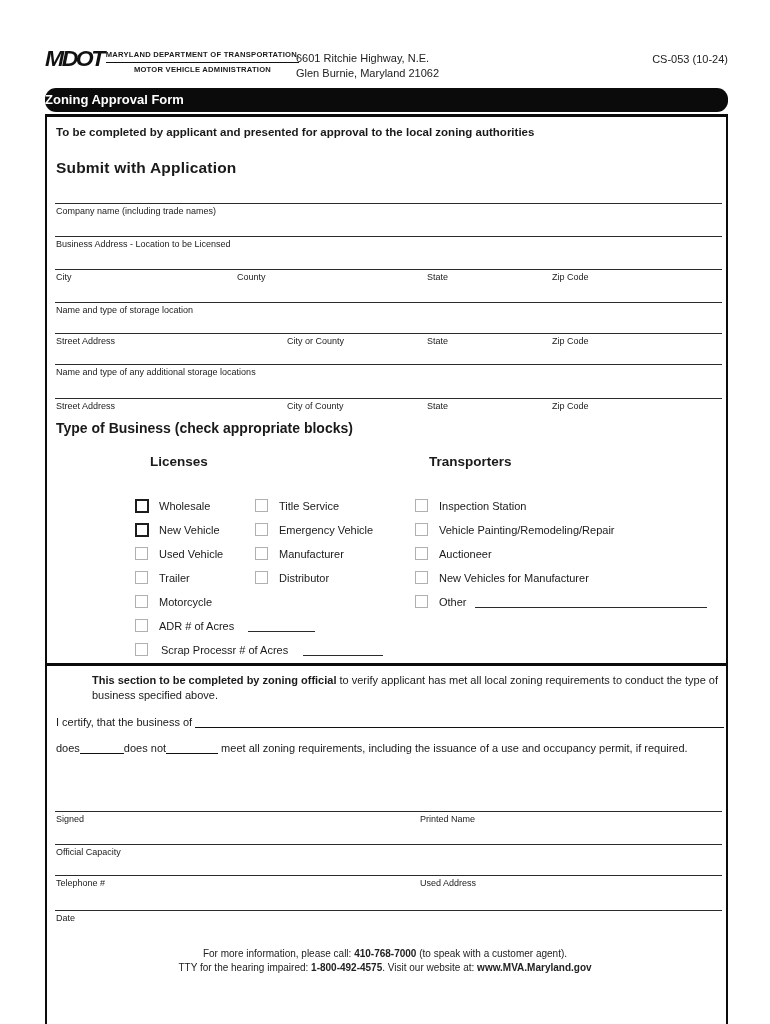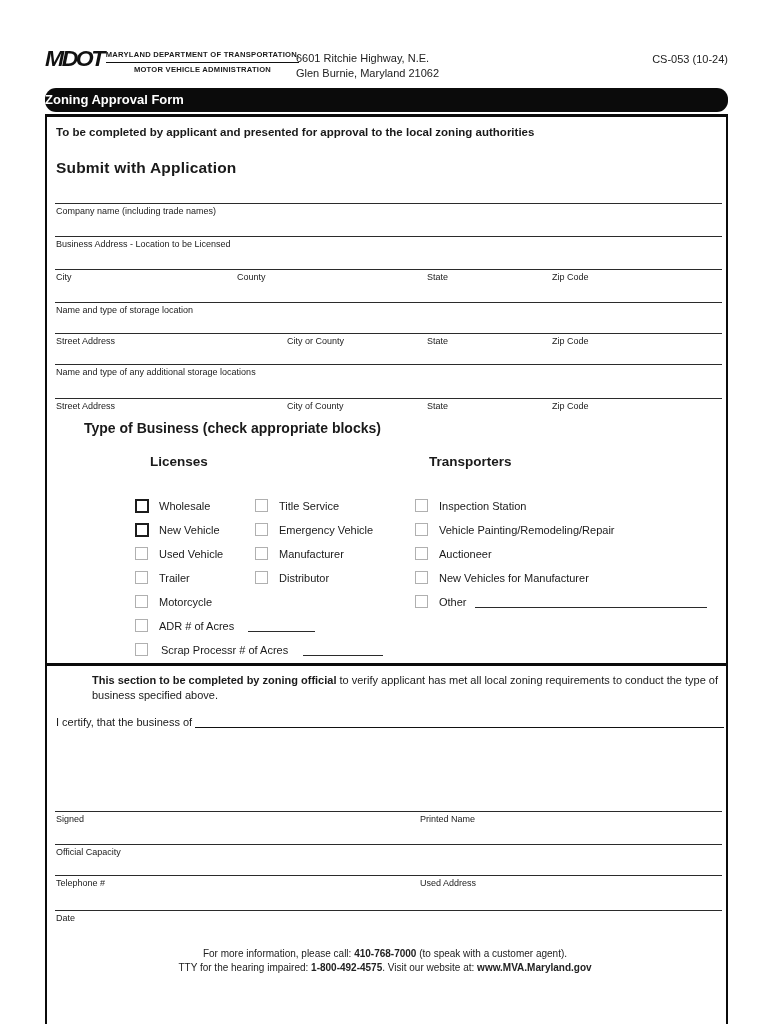--- a/index.html
+++ b/index.html
@@ -46,21 +46,21 @@
     border-right: 2px solid #0b0b0b;
     border-bottom: 2px solid #0b0b0b;
   }
   .abs { position: absolute; }
   .instruction { left: 9px; top: 9px; font-size: 11.5px; font-weight: bold; }
   .subtitle { left: 9px; top: 42px; font-size: 15.5px; font-weight: bold; letter-spacing: 0.2px; }
 
   .fline { position: absolute; left: 8px; right: 4px; border-top: 1.6px solid #2b2b2b; }
   .flabel { position: absolute; font-size: 9px; color: #222; white-space: nowrap; }
 
-  .section-heading { left: 9px; top: 303px; font-size: 14px; font-weight: bold; margin-left: 28px; }
+  .section-heading { left: 9px; top: 303px; font-size: 14px; font-weight: bold; }
   .col-header { position: absolute; font-size: 13.5px; font-weight: bold; }
 
   .cb {
     position: absolute; width: 13px; height: 13px;
     background: #fff; border: 1px solid #b0b0b0;
   }
   .cb.dark { width: 14px; height: 14px; border: 2px solid #1c1c1c; }
   .cb-label { position: absolute; font-size: 11px; line-height: 14px; white-space: nowrap; }
   .blank-line { position: absolute; border-top: 1.4px solid #2b2b2b; }
 
@@ -176,20 +176,21 @@
 
     <div class="divider"></div>
 
     <div class="abs official-intro"><span class="b">This section to be completed by zoning official</span><span> to verify applicant has met all local zoning requirements to conduct the type of business specified above.</span></div>
 
     <div class="abs certify-row">
       <span>I certify, that the business of</span>
       <span class="fill"></span>
     </div>
 
+    <div class="abs does-row"><span>does</span><span class="fill-fixed" style="width:44px"></span><span>does not</span><span class="fill-fixed" style="width:52px"></span><span> meet all zoning requirements, including the issuance of a use and occupancy permit, if required.</span></div>
 
     <div class="fline" style="top:694px"></div>
     <div class="flabel" style="left:9px; top:697px">Signed</div>
     <div class="flabel" style="left:373px; top:697px">Printed Name</div>
 
     <div class="fline" style="top:727px"></div>
     <div class="flabel" style="left:9px; top:730px">Official Capacity</div>
 
     <div class="fline" style="top:758px"></div>
     <div class="flabel" style="left:9px; top:761px">Telephone #</div>

